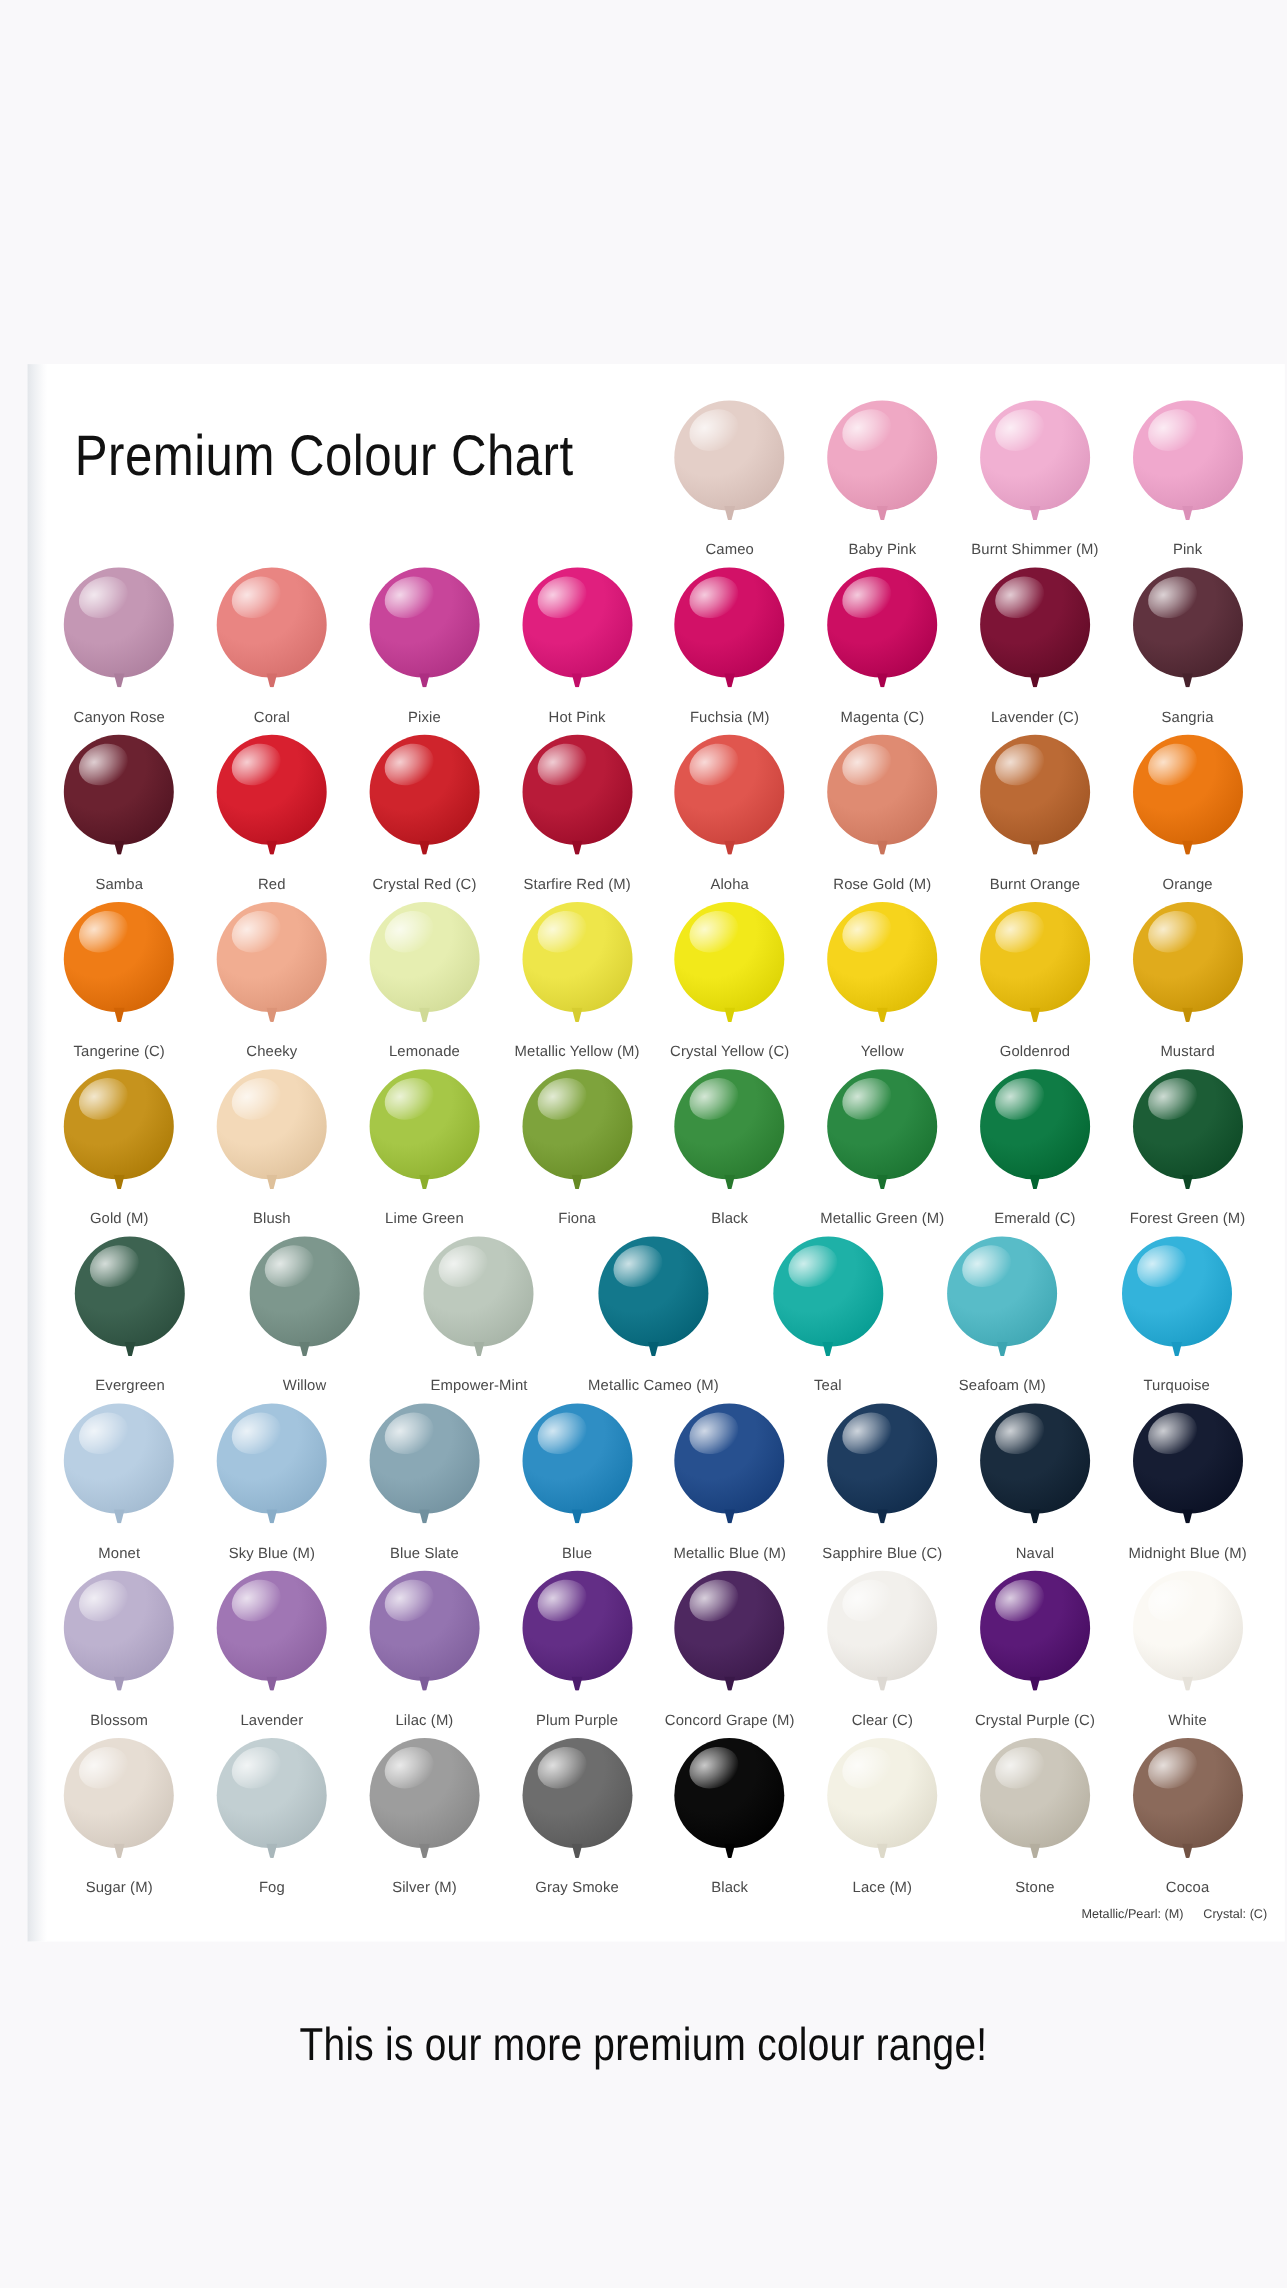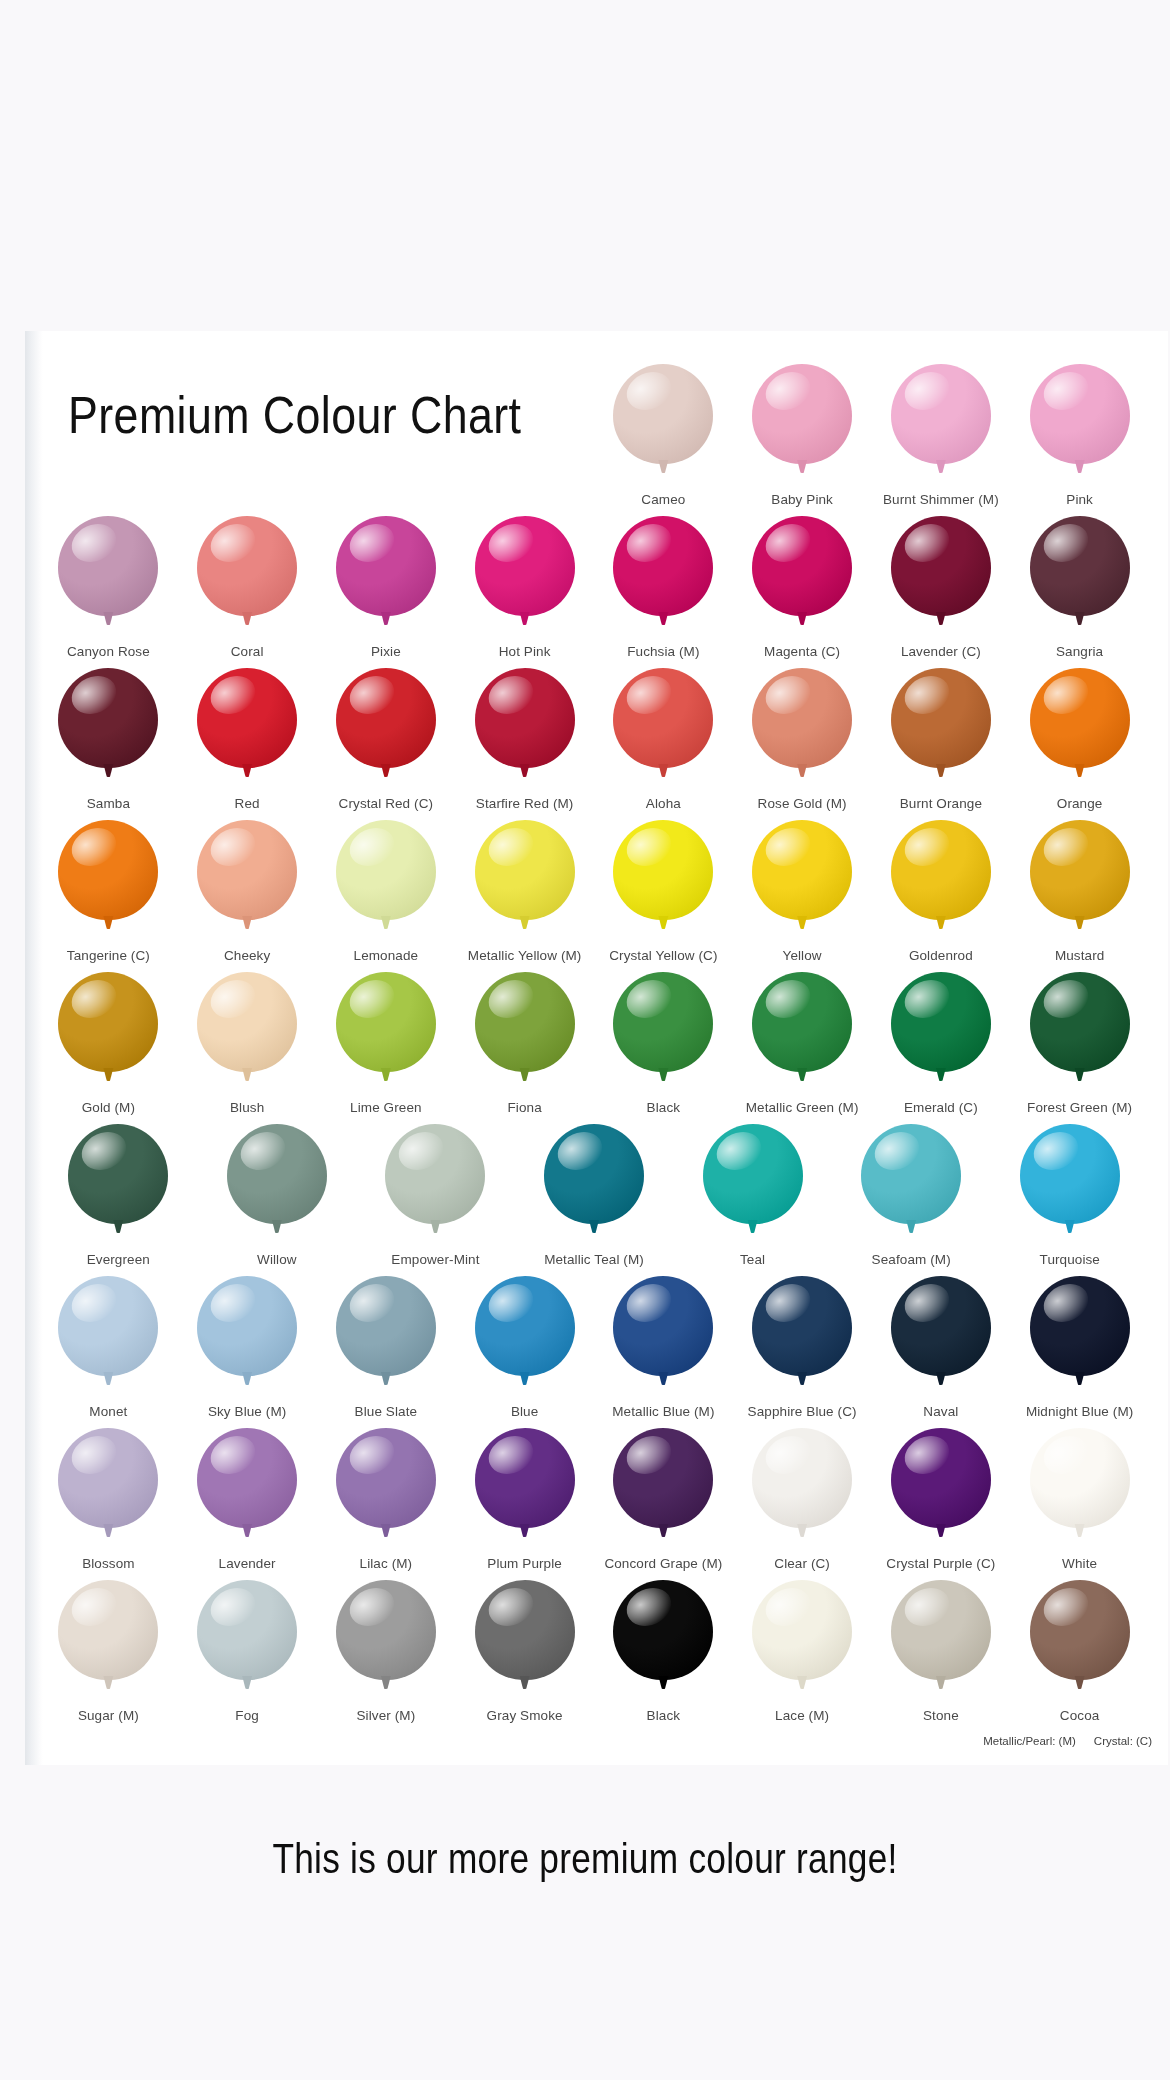--- a/index.html
+++ b/index.html
@@ -504,21 +504,21 @@
             </div>
           </div>
           <div class="cell-label">Empower-Mint</div>
         </div>
         <div class="cell">
           <div class="balloon-wrap">
             <div class="balloon" style="background: radial-gradient(circle at 33% 27%, rgb(19, 120, 140) 0%, rgb(19, 120, 140) 42%, rgb(3, 96, 115) 88%, rgb(3, 96, 115) 100%);">
               <div class="balloon-knot" style="background: rgb(3, 96, 115);"></div>
             </div>
           </div>
-          <div class="cell-label">Metallic Teal (M)</div>
+          <div class="cell-label">Metallic Cameo (M)</div>
         </div>
         <div class="cell">
           <div class="balloon-wrap">
             <div class="balloon" style="background: radial-gradient(circle at 33% 27%, rgb(30, 177, 167) 0%, rgb(30, 177, 167) 42%, rgb(4, 154, 144) 88%, rgb(4, 154, 144) 100%);">
               <div class="balloon-knot" style="background: rgb(4, 154, 144);"></div>
             </div>
           </div>
           <div class="cell-label">Teal</div>
         </div>
         <div class="cell">

